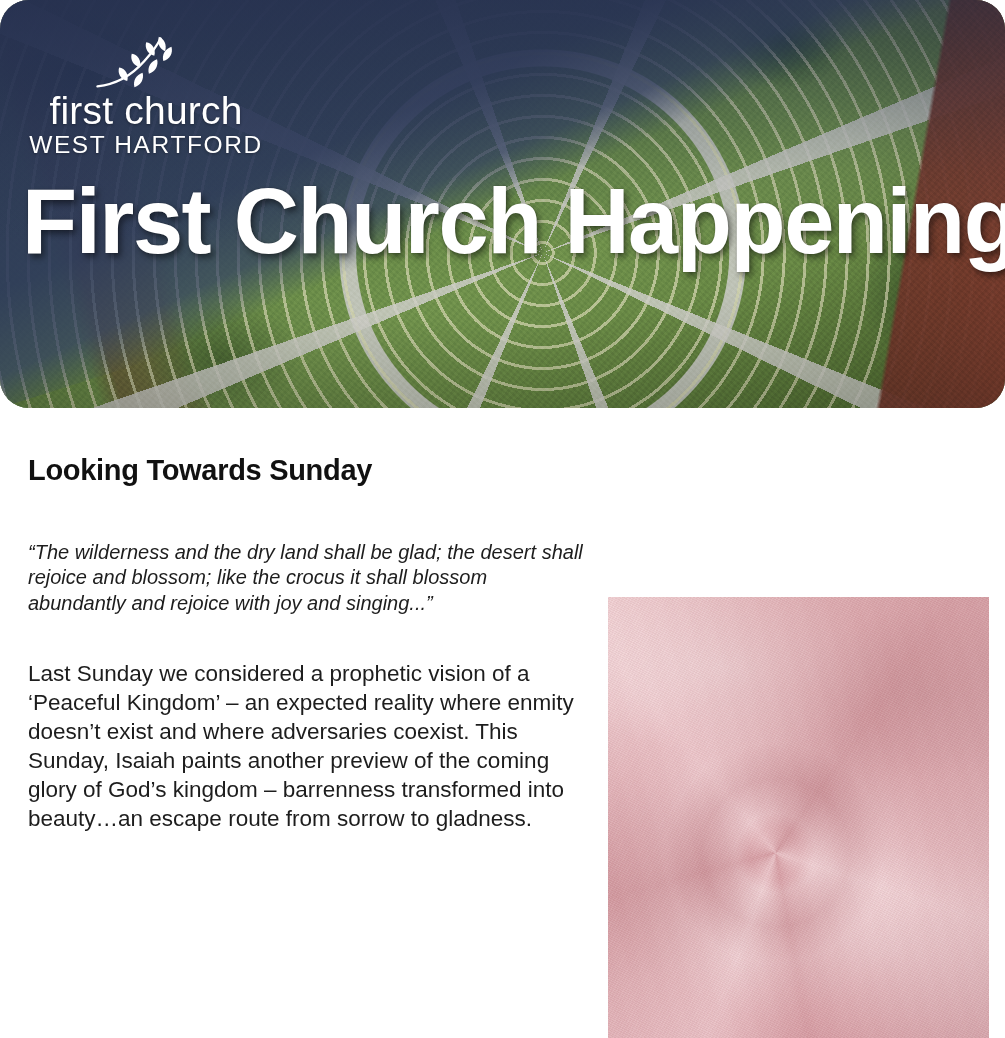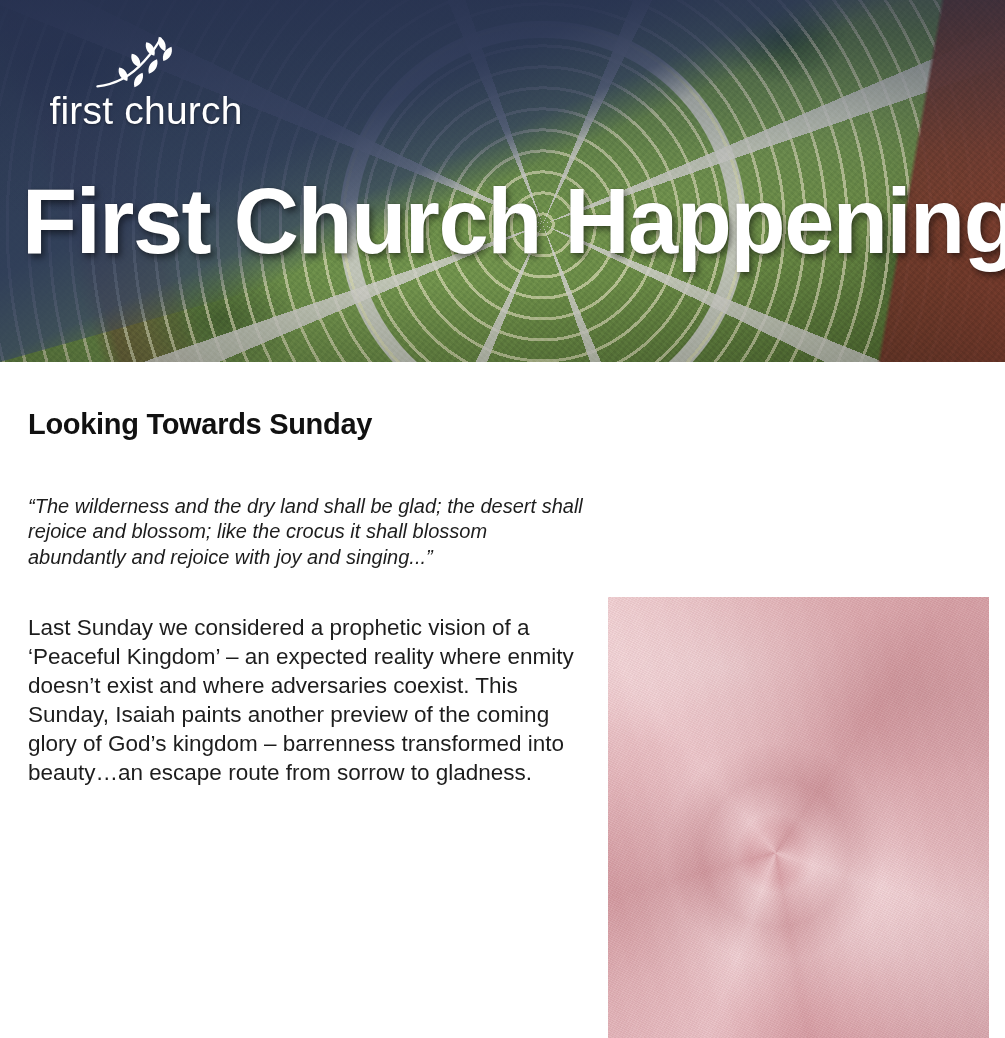--- a/index.html
+++ b/index.html
@@ -14,23 +14,24 @@
     width: 1005px;
     height: 1038px;
     overflow: hidden;
     background: #ffffff;
   }
 
   
   .hero {
     position: relative;
     width: 1005px;
-    height: 362px;
+    height: 408px;
     overflow: hidden;
     background: #3f5a38;
+    border-radius: 29px;
   }
   
   .hero-photo {
     position: absolute; inset: 0;
     background-color: #5d7f3e;
     background-image:
       
       linear-gradient(100deg, rgba(0,0,0,0) 88%, rgba(120,58,44,.95) 88.4%, rgba(139,66,48,.98) 100%),
       
       linear-gradient(178deg, rgba(150,152,150,.55) 0%, rgba(150,152,150,.18) 9%, rgba(0,0,0,0) 16%),
@@ -249,20 +250,21 @@
           <path d="M74 3 C80 5 83 12 81 19 C75 17 72 10 74 3 Z"></path>
           <path d="M60 9 C67 10 71 17 69 24 C62 22 58 16 60 9 Z"></path>
           <path d="M88 14 C90 21 86 28 79 30 C77 23 81 16 88 14 Z"></path>
           <path d="M44 22 C51 23 55 30 53 37 C46 35 42 29 44 22 Z"></path>
           <path d="M72 28 C74 35 70 42 63 44 C61 37 65 30 72 28 Z"></path>
           <path d="M30 37 C37 38 41 45 39 52 C32 50 28 44 30 37 Z"></path>
           <path d="M56 43 C58 50 54 57 47 59 C45 52 49 45 56 43 Z"></path>
         </g>
       </svg>
       <div class="logo-word">first church</div>
+      <div class="logo-sub">WEST HARTFORD</div>
     </div>
 
     <div class="hero-title">First Church Happenings</div>
   </div>
 
   <div class="gap-white"></div>
 
   <div class="body-area">
     <div class="col-left">
       <h2 class="section-title">Looking Towards Sunday</h2>

